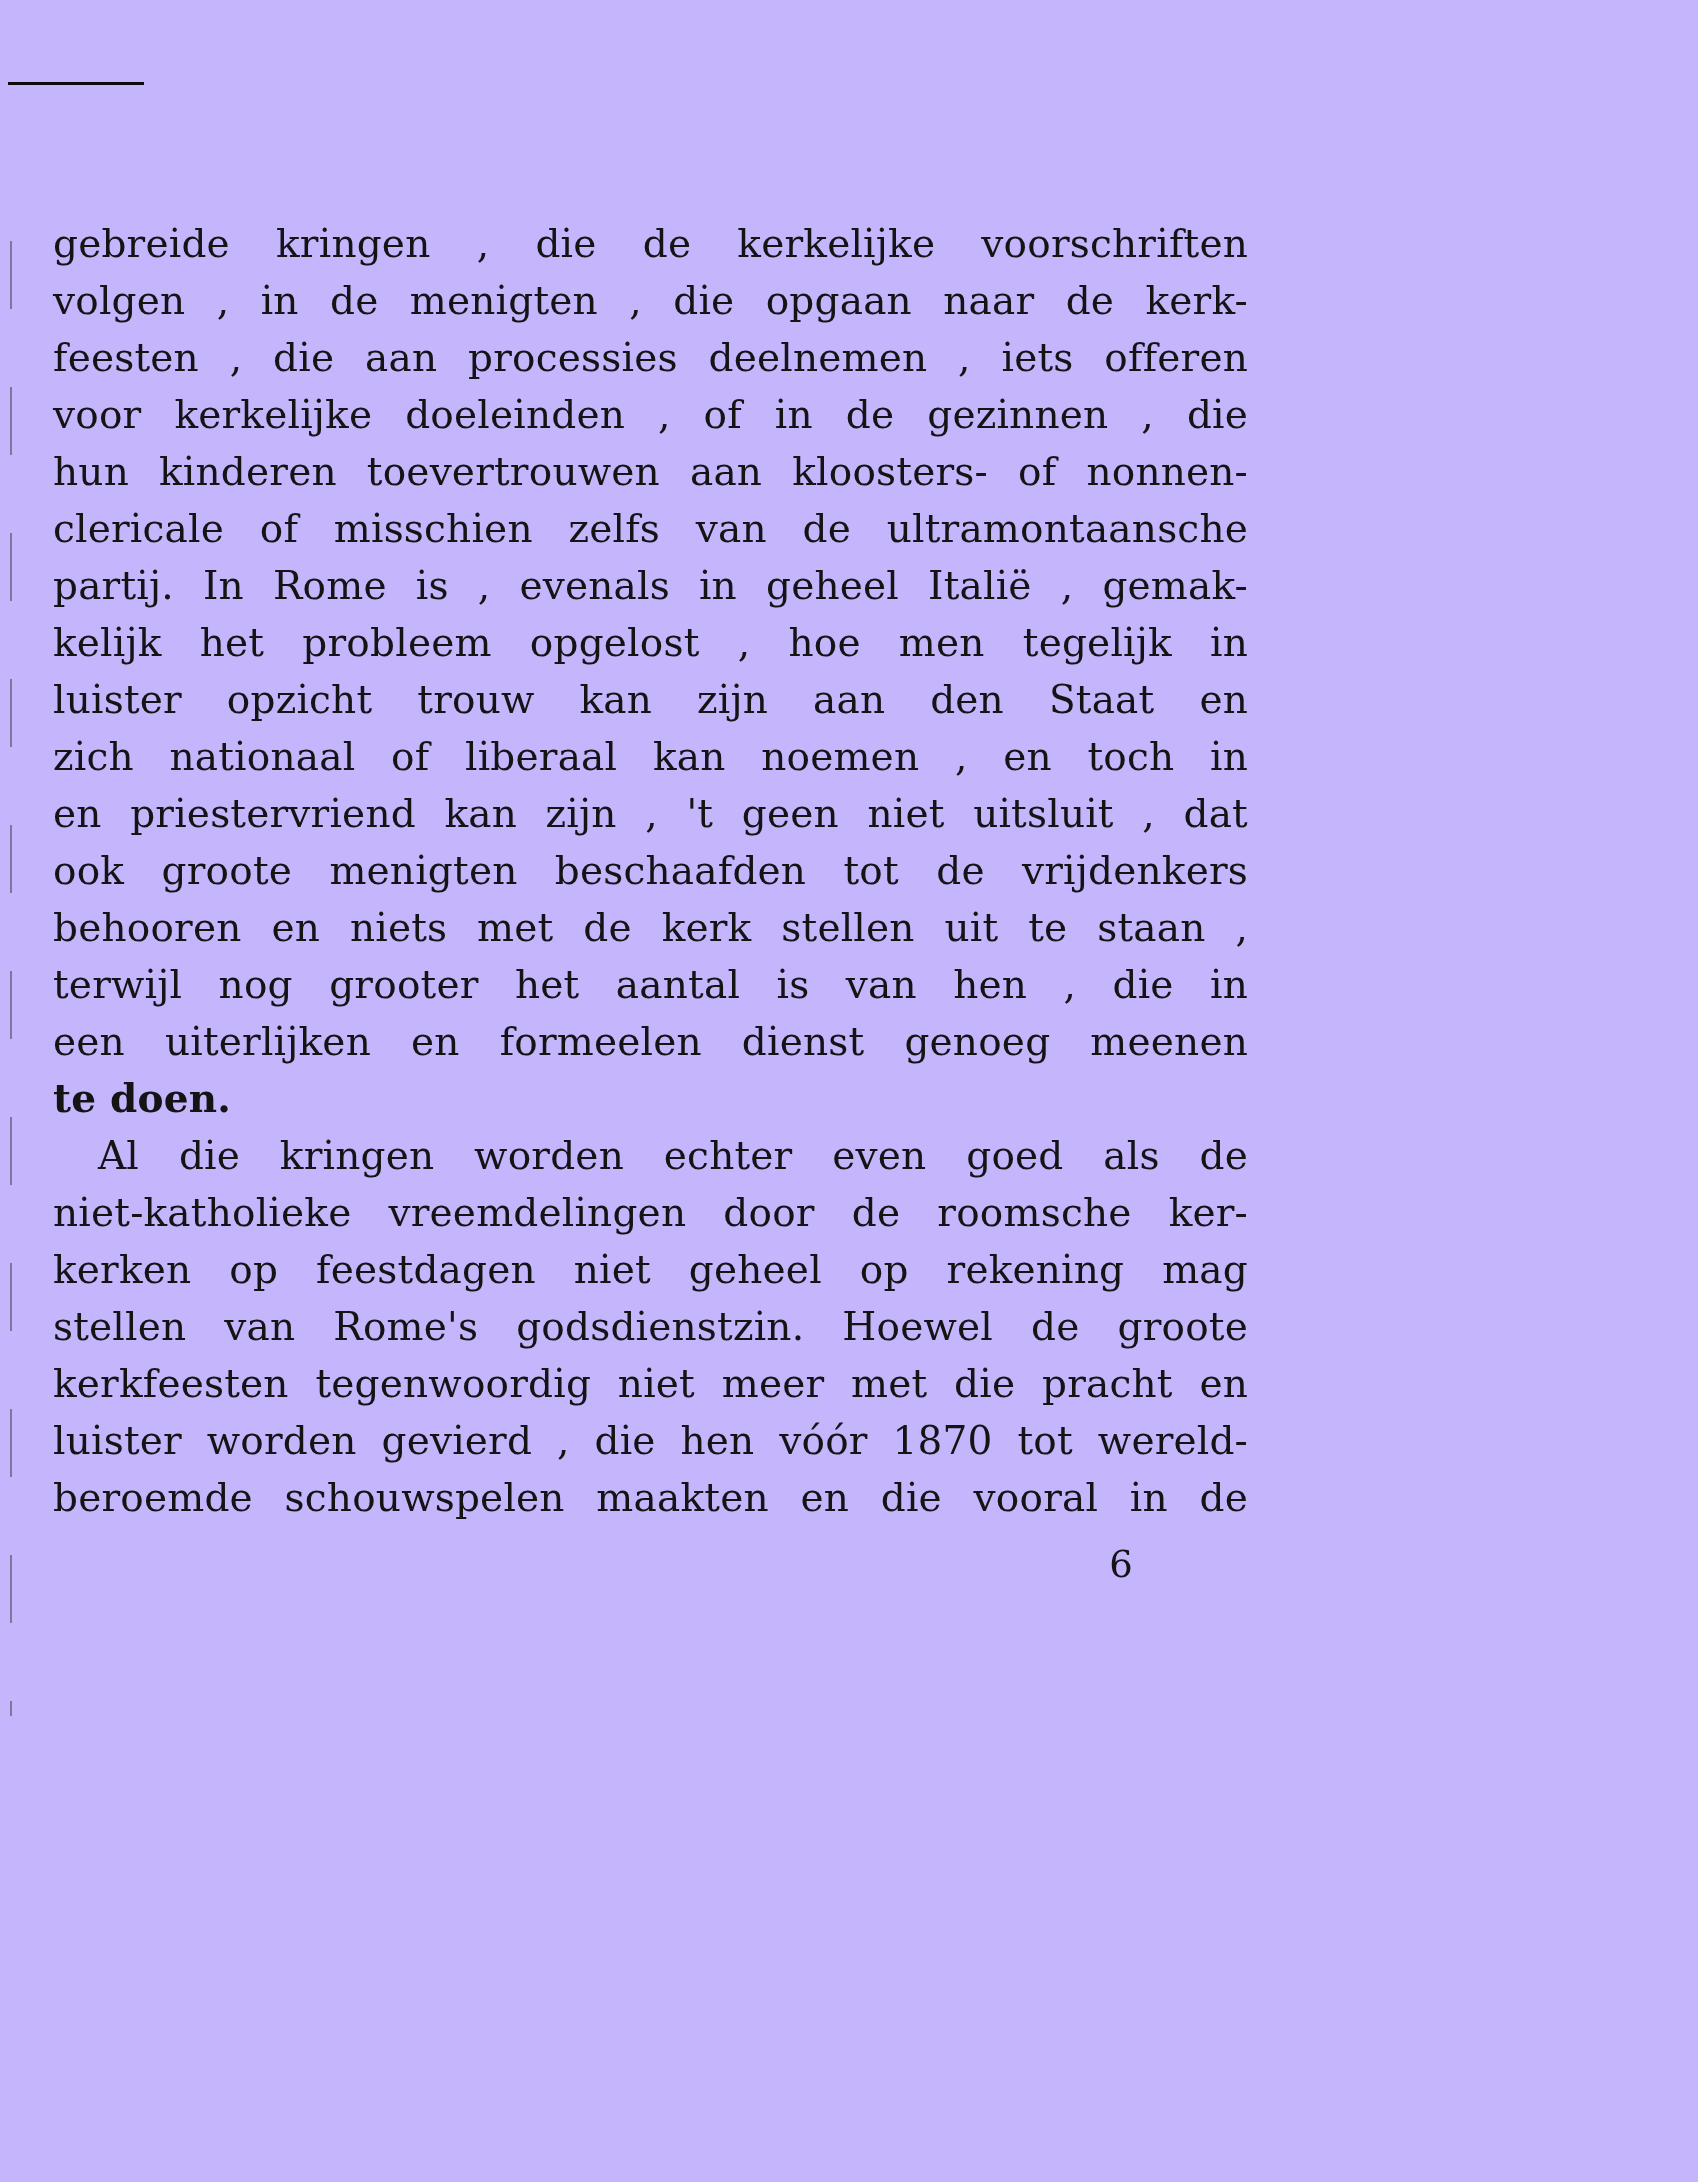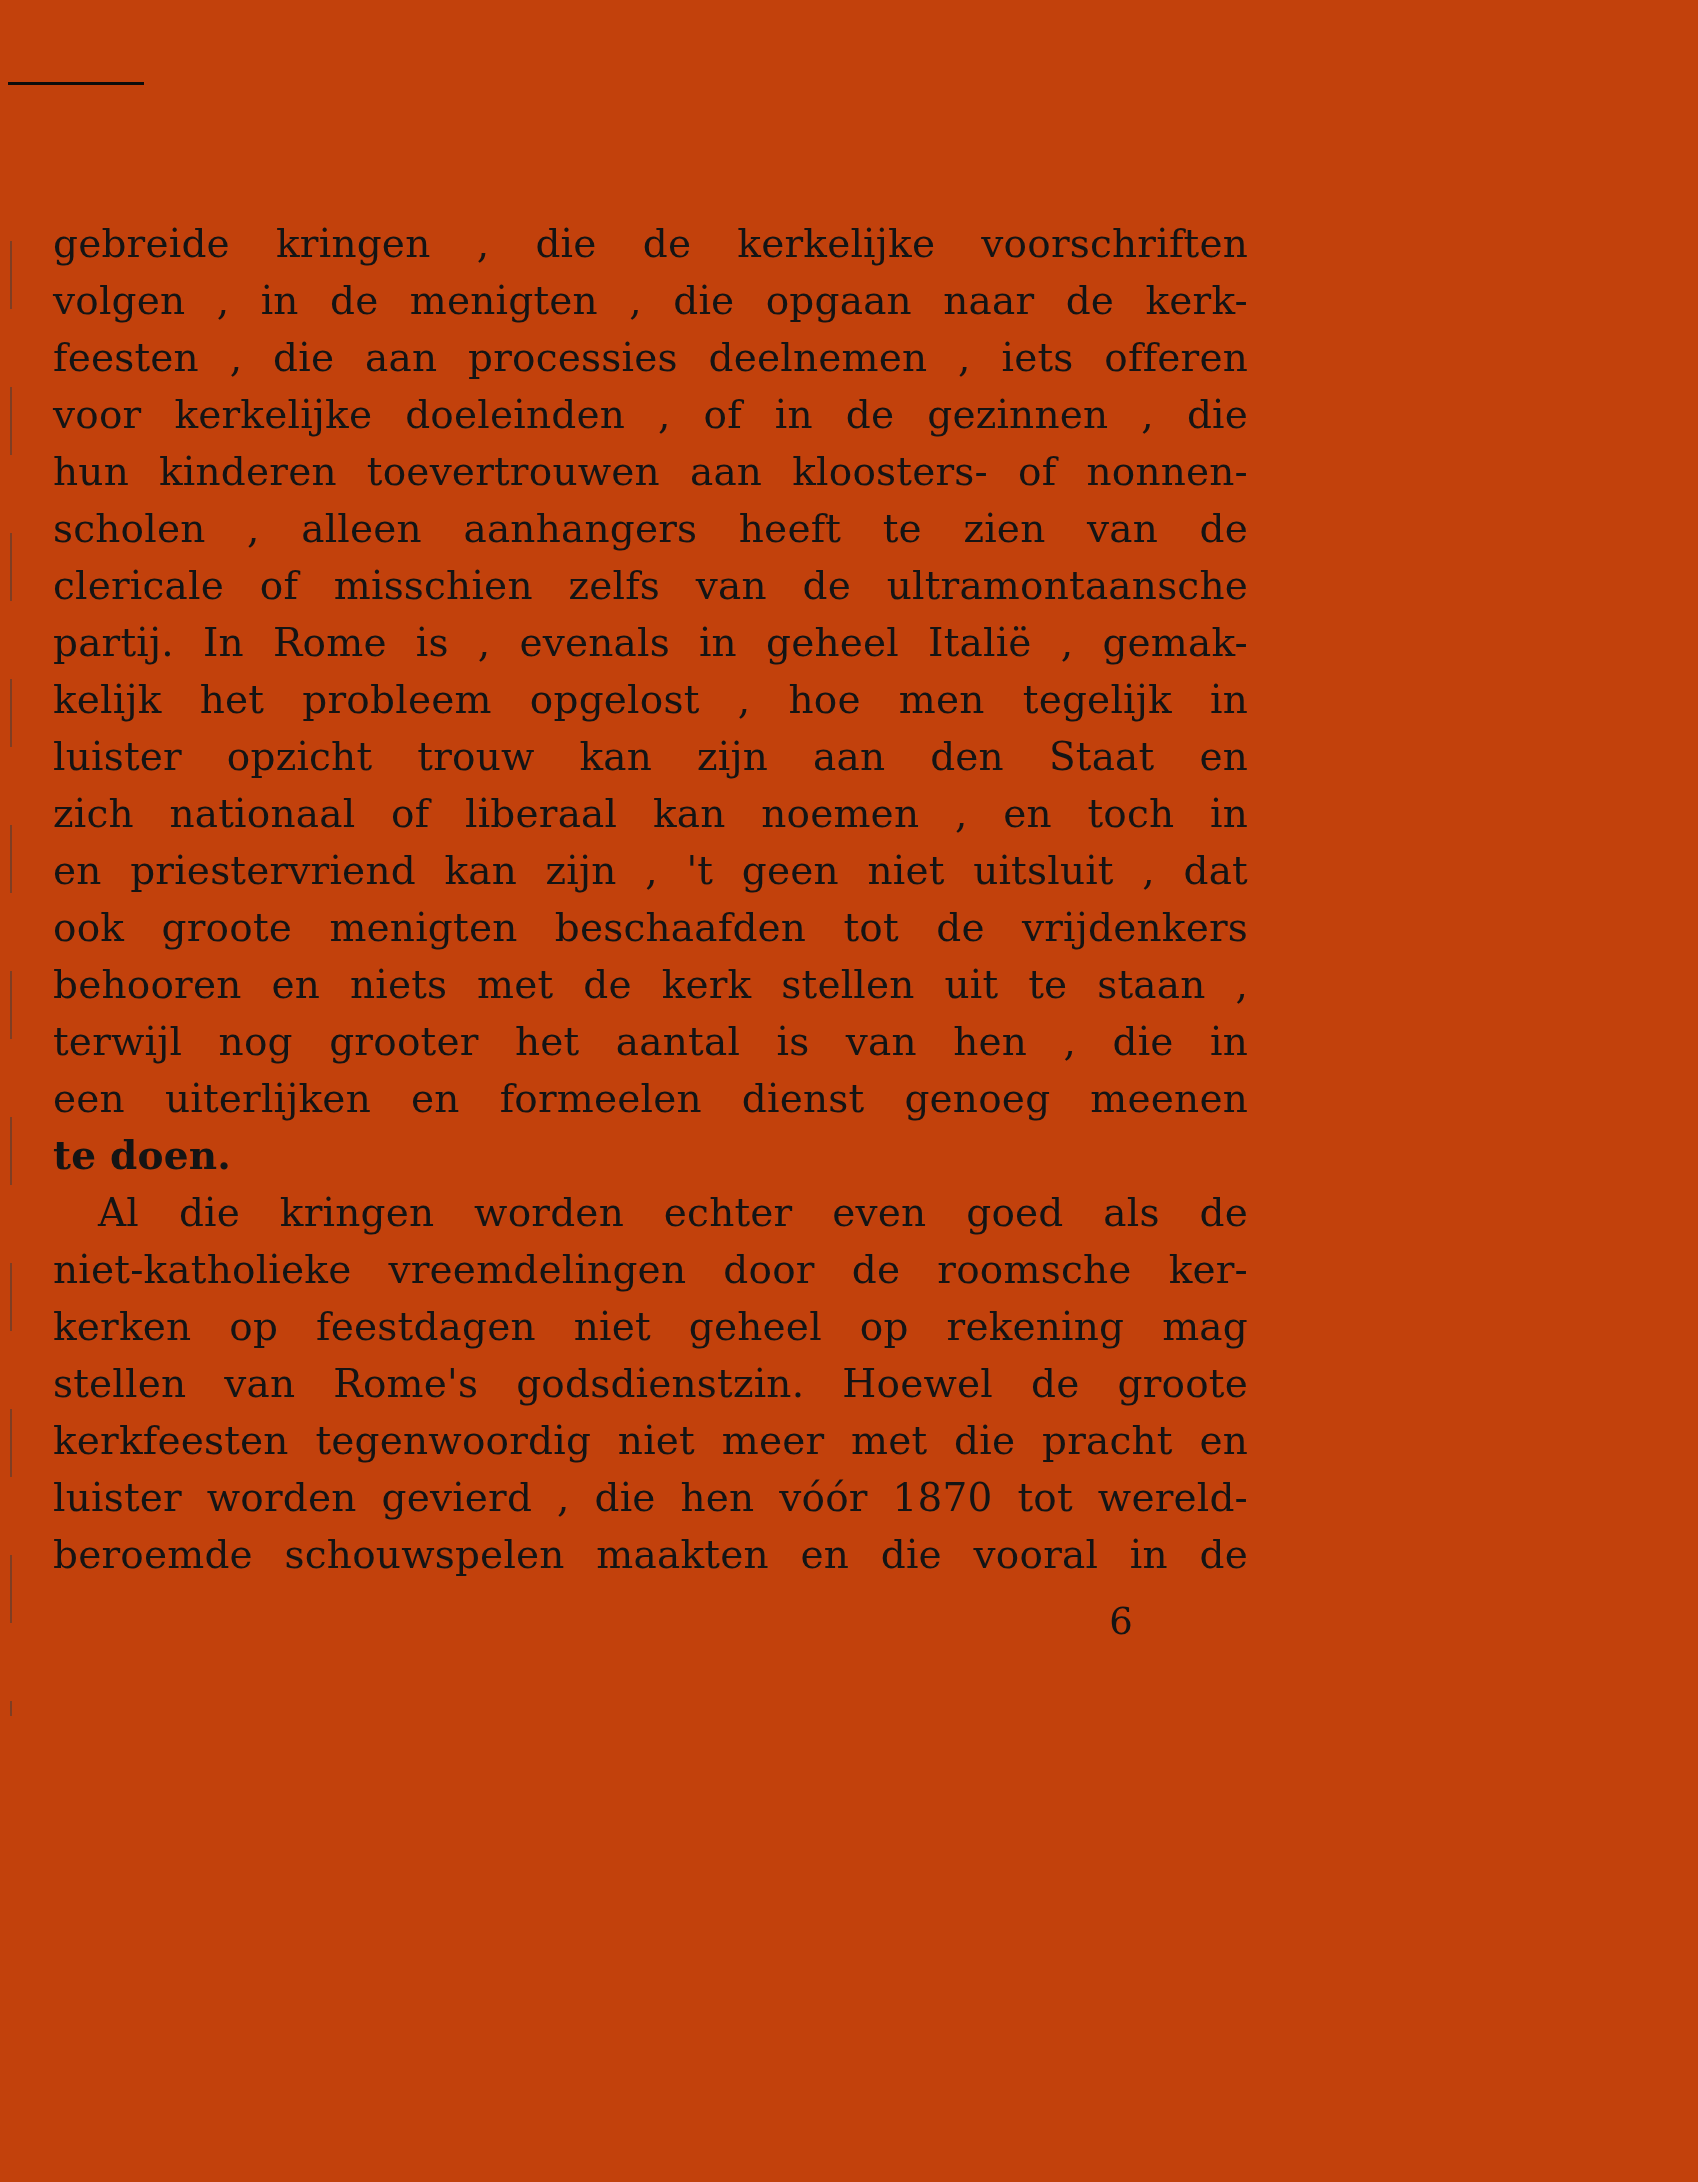--- a/index.html
+++ b/index.html
@@ -4,21 +4,21 @@
 <style>
   html, body {
     margin: 0;
     padding: 0;
     background: #e9e9e9;
   }
   .page {
     position: relative;
     width: 1698px;
     height: 2182px;
-    background: #c2410c;
+    background: #c4b5fd;
     overflow: hidden;
     font-family: "DejaVu Serif", "Liberation Serif", serif;
     color: #141414;
   }
   .top-rule {
     position: absolute;
     left: 7.8px;
     top: 82px;
     width: 136px;
     height: 2.9px;
@@ -73,21 +73,20 @@
 <div class="page">
   <div class="top-rule"></div>
   <div class="left-margin-line"></div>
 
   <div class="text-block">
     <div class="line">gebreide kringen , die de kerkelijke voorschriften</div>
     <div class="line">volgen , in de menigten , die opgaan naar de kerk-</div>
     <div class="line">feesten , die aan processies deelnemen , iets offeren</div>
     <div class="line">voor kerkelijke doeleinden , of in de gezinnen , die</div>
     <div class="line">hun kinderen toevertrouwen aan kloosters- of nonnen-</div>
-    <div class="line">scholen , alleen aanhangers heeft te zien van de</div>
     <div class="line">clericale of misschien zelfs van de ultramontaansche</div>
     <div class="line">partij. In Rome is , evenals in geheel Italië , gemak-</div>
     <div class="line">kelijk het probleem opgelost , hoe men tegelijk in</div>
     <div class="line">luister opzicht trouw kan zijn aan den Staat en</div>
     <div class="line">zich nationaal of liberaal kan noemen , en toch in</div>
     <div class="line">en priestervriend kan zijn , 't geen niet uitsluit , dat</div>
     <div class="line">ook groote menigten beschaafden tot de vrijdenkers</div>
     <div class="line">behooren en niets met de kerk stellen uit te staan ,</div>
     <div class="line">terwijl nog grooter het aantal is van hen , die in</div>
     <div class="line">een uiterlijken en formeelen dienst genoeg meenen</div>

